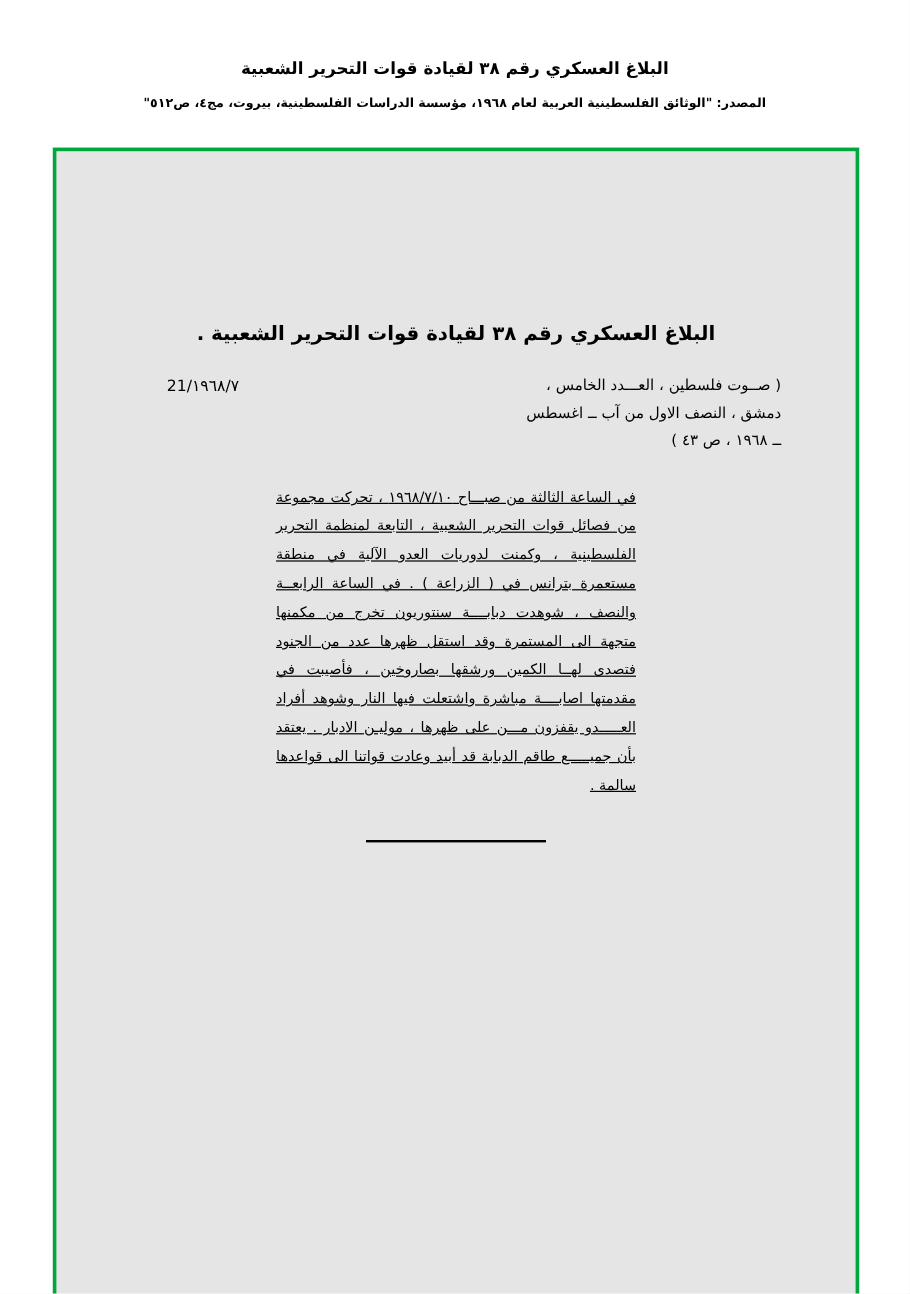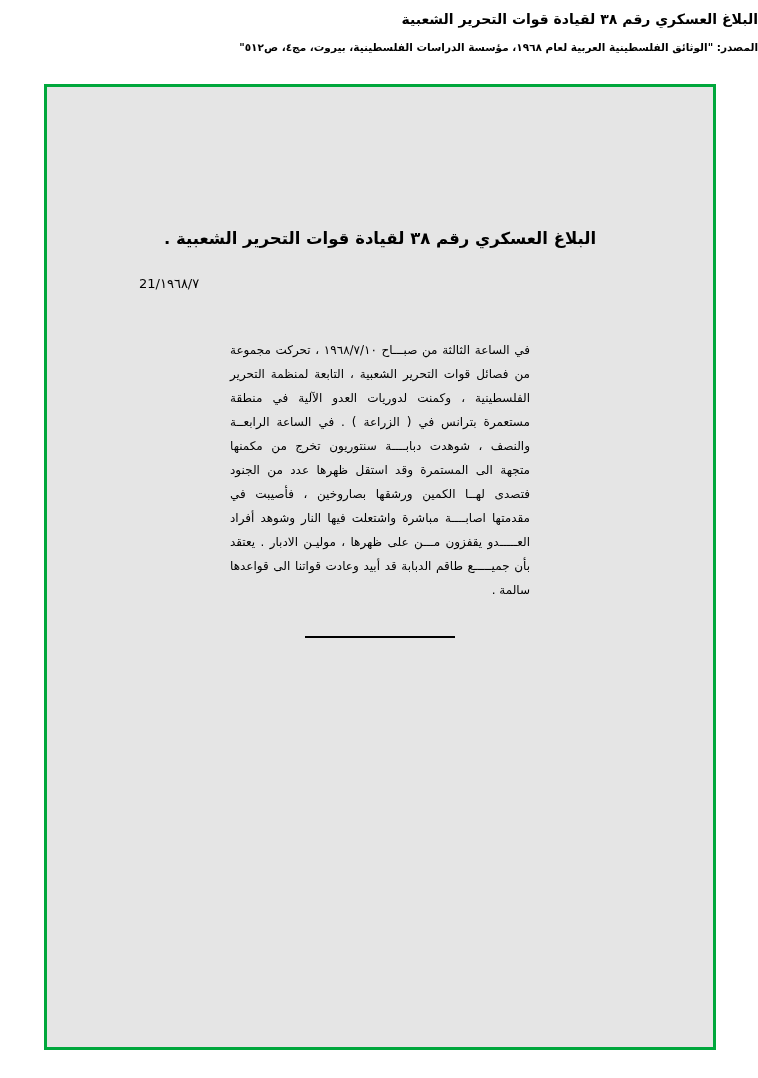--- a/index.html
+++ b/index.html
@@ -18,22 +18,23 @@
 
   .page {
     width: 758px;
     height: 1078px;
     position: relative;
     box-sizing: border-box;
   }
 
   
   .doc-header {
-    text-align: right;
+    text-align: center;
     padding-top: 10px;
+    margin-top: 39px;
   }
   .doc-header .title-line {
     font-size: 14px;
     font-weight: bold;
     line-height: 1.4;
     letter-spacing: 0px;
   }
   .doc-header .source-line {
     font-size: 10.5px;
     font-weight: bold;
@@ -92,27 +93,28 @@
     font-size: 13px;
     white-space: nowrap;
     padding-top: 2px;
   }
   .meta-ref {
     text-align: right;
     white-space: pre-line;
   }
 
   .article {
-    margin: 42px auto 0 auto;
+    margin: 24px auto 0 auto;
     width: 300px;
     font-size: 12px;
     line-height: 2.0;
     text-align: justify;
     text-align-last: right;
     padding-right: 0;
+    text-decoration: underline;
   }
   .article p {
     margin: 0;
   }
 
   .rule {
     width: 150px;
     height: 2px;
     background: #000;
     margin: 34px auto 0 auto;
@@ -130,20 +132,23 @@
 
   <div class="frame">
     <div class="frame-inner">
 
       <div class="content">
 
         <div class="main-title">البلاغ العسكري رقم ٣٨ لقيادة قوات التحرير الشعبية .</div>
 
         <div class="meta-row">
           <div class="meta-date">١٩٦٨/٧/21</div>
+          <div class="meta-ref">( صــوت فلسطين ، العـــدد الخامس ،
+دمشق ، النصف الاول من آب ــ اغسطس
+ــ ١٩٦٨ ، ص ٤٣ )</div>
         </div>
 
         <div class="article">
           <p>في الساعة الثالثة من صبـــاح ١٩٦٨/٧/١٠ ، تحركت مجموعة من فصائل قوات التحرير الشعبية ، التابعة لمنظمة التحرير الفلسطينية ، وكمنت لدوريات العدو الآلية في منطقة مستعمرة بترانس في ( الزراعة ) . في الساعة الرابعــة والنصف ، شوهدت دبابــــة سنتوريون تخرج من مكمنها متجهة الى المستمرة وقد استقل ظهرها عدد من الجنود فتصدى لهــا الكمين ورشقها بصاروخين ، فأصيبت في مقدمتها اصابــــة مباشرة واشتعلت فيها النار وشوهد أفراد العـــــدو يقفزون مـــن على ظهرها ، موليـن الادبار . يعتقد بأن جميـــــع طاقم الدبابة قد أبيد وعادت قواتنا الى قواعدها سالمة .</p>
         </div>
 
         <div class="rule"></div>
 
       </div>
 

